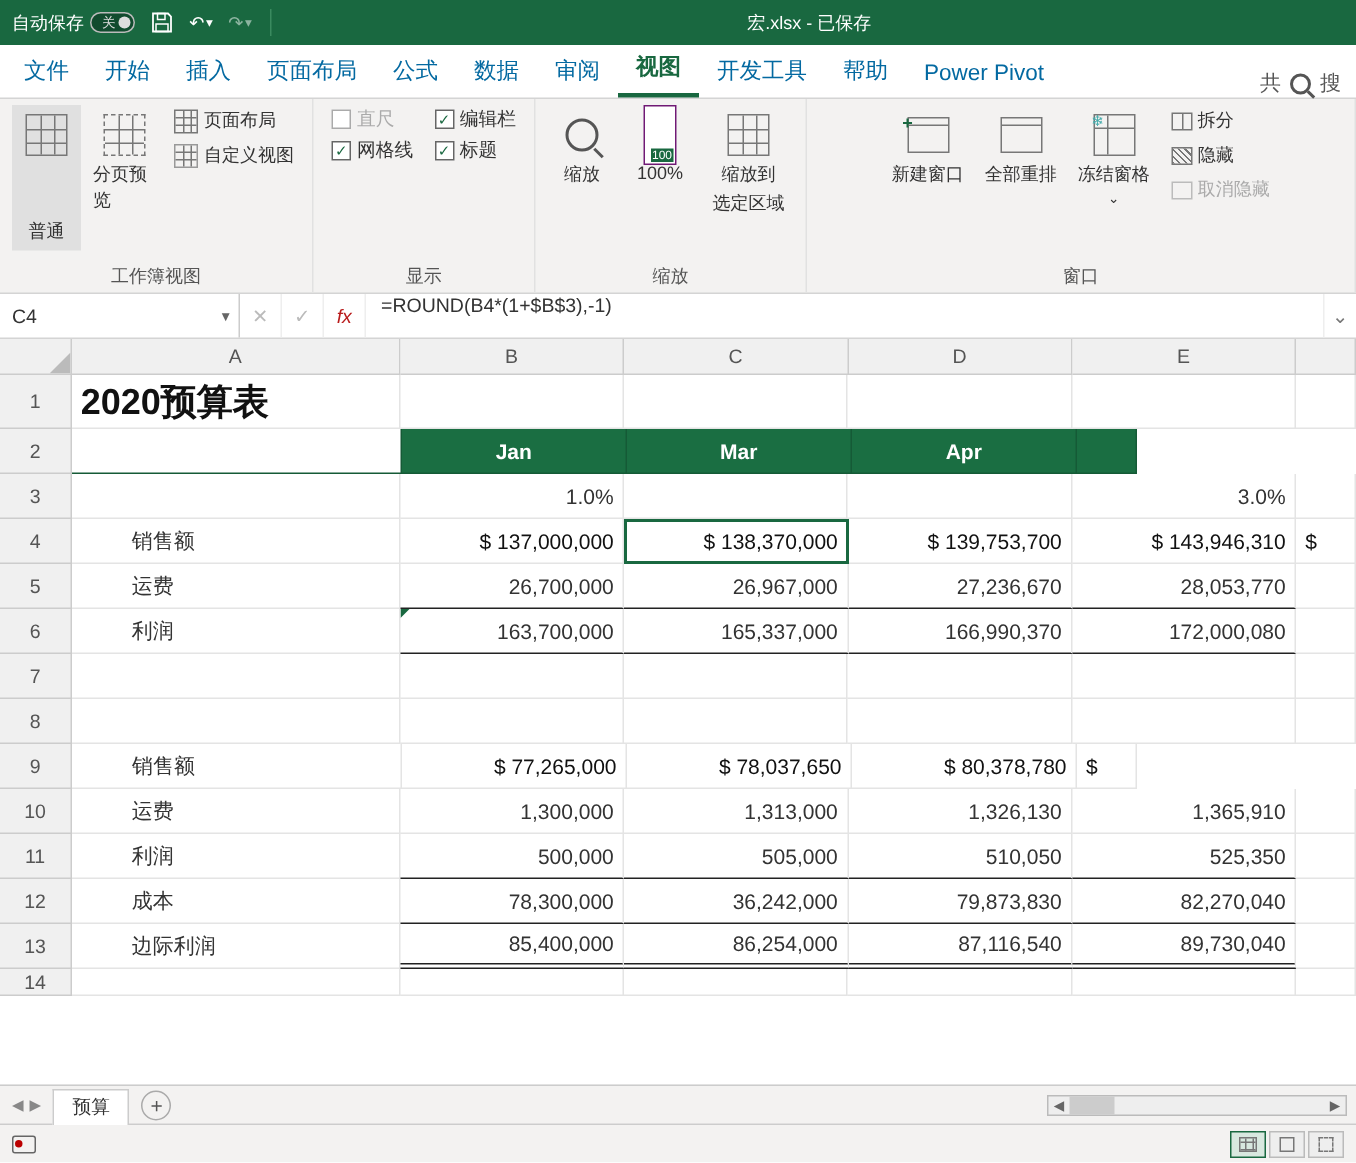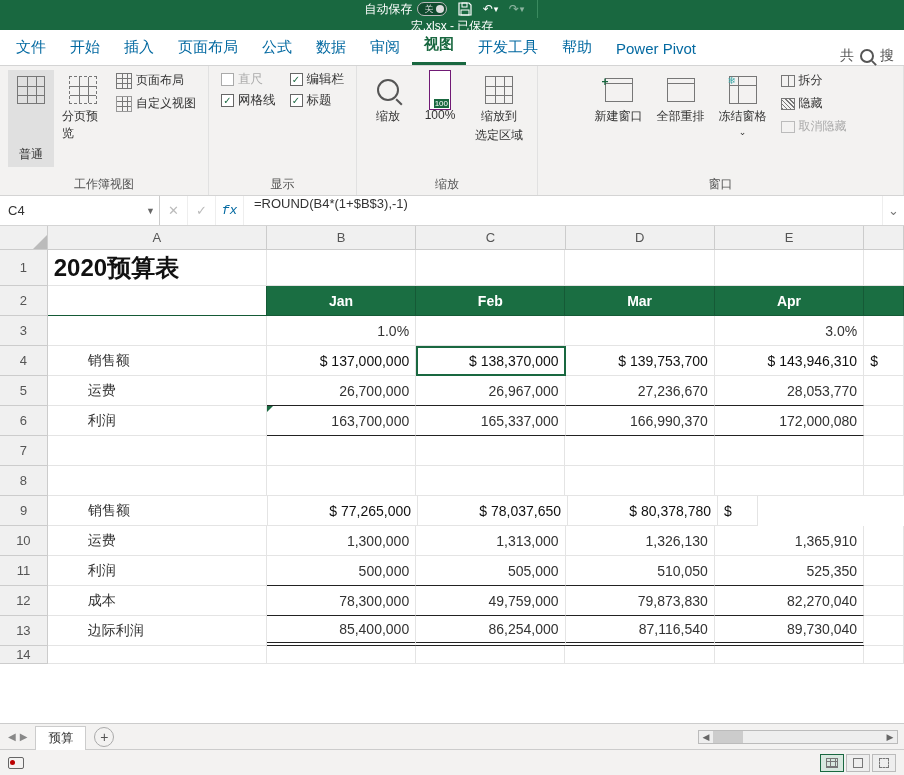--- a/index.html
+++ b/index.html
@@ -1,19 +1,19 @@
 <!DOCTYPE html>
 <html><head>
 <meta charset="utf-8">
 <style>
 * { box-sizing: border-box; margin: 0; padding: 0; font-family: "Microsoft YaHei", "Segoe UI", sans-serif; }
 body { width: 904px; height: 775px; overflow: hidden; background: #fff; display: flex; flex-direction: column; font-size: 13px; color: #333; }
 
 
-.titlebar { height: 30px; background: #196840; color: #fff; display: flex; align-items: center; padding: 0 8px; font-size: 12px; flex-direction: column; }
+.titlebar { height: 30px; background: #196840; color: #fff; display: flex; align-items: center; padding: 0 8px; font-size: 12px; }
 .titlebar .qat { display: flex; align-items: center; gap: 10px; }
 .titlebar .autosave { display: flex; align-items: center; gap: 4px; }
 .titlebar .toggle { width: 30px; height: 14px; border: 1px solid #bbb; border-radius: 8px; display:flex; align-items:center; justify-content:flex-end; padding: 0 2px; font-size: 9px; color:#ddd; background:#114b2e;}
 .titlebar .toggle .knob{width:8px;height:8px;border-radius:50%;background:#ddd;margin-left:2px;}
 .titlebar .center { flex:1; text-align:center; }
 .titlebar .qat-icon { width:16px; height:16px; display:flex; align-items:center; justify-content:center; color:#fff; }
 .titlebar .sep { width:1px; height:18px; background:#3a8a5f; margin:0 2px; }
 .titlebar .caret{font-size:9px;margin-left:1px;}
 
 
@@ -57,21 +57,21 @@
 .panes-icon{width:28px;height:28px;position:relative;border:1px solid #777;}
 .panes-icon:before{content:"";position:absolute;left:0;right:0;top:8px;height:1px;background:#777;}
 .panes-icon:after{content:"";position:absolute;top:0;bottom:0;left:8px;width:1px;background:#777;}
 .snow{position:absolute;top:-2px;left:-2px;font-size:10px;color:#4aa;}
 
 
 .namebox-row{height:30px;display:flex;align-items:stretch;border-bottom:1px solid #d4d4d4;background:#fff;}
 .namebox{width:160px;border-right:1px solid #ccc;display:flex;align-items:center;padding:0 8px;position:relative;}
 .namebox .dd{position:absolute;right:4px;color:#666;font-size:9px;}
 .fx-btn{width:28px;display:flex;align-items:center;justify-content:center;border-right:1px solid #eee;color:#777;}
-.fx-btn.fx{font-style:italic;font-family:Liberation Mono, monospace;color:#0369a1;}
+.fx-btn.fx{font-style:italic;font-family:Liberation Sans, sans-serif;color:#b91c1c;}
 .formula-input{flex:1;display:flex;align-items:flex-start;padding:0 10px;color:#333;}
 .fb-expand{width:22px;display:flex;align-items:center;justify-content:center;color:#777;border-left:1px solid #eee;}
 
 
 .grid-wrap{flex:1;overflow:hidden;display:flex;flex-direction:column;background:#fff;}
 .colhead-row{display:flex;height:24px;}
 .corner{width:48px;border-right:1px solid #ccc;border-bottom:1px solid #ccc;background:#f0f0f0;display:flex;align-items:flex-end;justify-content:flex-end;}
 .corner svg{width:14px;height:14px;}
 .colhead{border-right:1px solid #ccc;border-bottom:1px solid #ccc;background:#f0f0f0;display:flex;align-items:center;justify-content:center;color:#555;}
 .row{display:flex;}
@@ -322,21 +322,20 @@
       <div class="cell cC"></div>
       <div class="cell cD"></div>
       <div class="cell cE"></div>
       <div class="cell cF"></div>
   </div>
 
   <div class="row r30 hdr-row">
       <div class="rowhead">2</div>
     <div class="cell cA"></div>
     <div class="cell cB">Jan</div>
-    <div class="cell cC">Feb</div>
     <div class="cell cD">Mar</div>
     <div class="cell cE">Apr</div>
     <div class="cell cF" style="background:#1a6e42"></div>
   </div>
 
   <div class="row r30">
       <div class="rowhead">3</div>
     <div class="cell cA"></div>
     <div class="cell cB right">1.0%</div>
     <div class="cell cC"></div>
@@ -420,21 +419,21 @@
     <div class="cell cC right underline">505,000</div>
     <div class="cell cD right underline">510,050</div>
     <div class="cell cE right underline">525,350</div>
     <div class="cell cF"></div>
   </div>
 
   <div class="row r30">
       <div class="rowhead">12</div>
     <div class="cell cA indent">成本</div>
     <div class="cell cB right underline">78,300,000</div>
-    <div class="cell cC right underline">49,759,000</div>
+    <div class="cell cC right underline">36,242,000</div>
     <div class="cell cD right underline">79,873,830</div>
     <div class="cell cE right underline">82,270,040</div>
     <div class="cell cF"></div>
   </div>
 
   <div class="row r30">
       <div class="rowhead">13</div>
     <div class="cell cA indent">边际利润</div>
     <div class="cell cB right dbl-under">85,400,000</div>
     <div class="cell cC right dbl-under">86,254,000</div>

